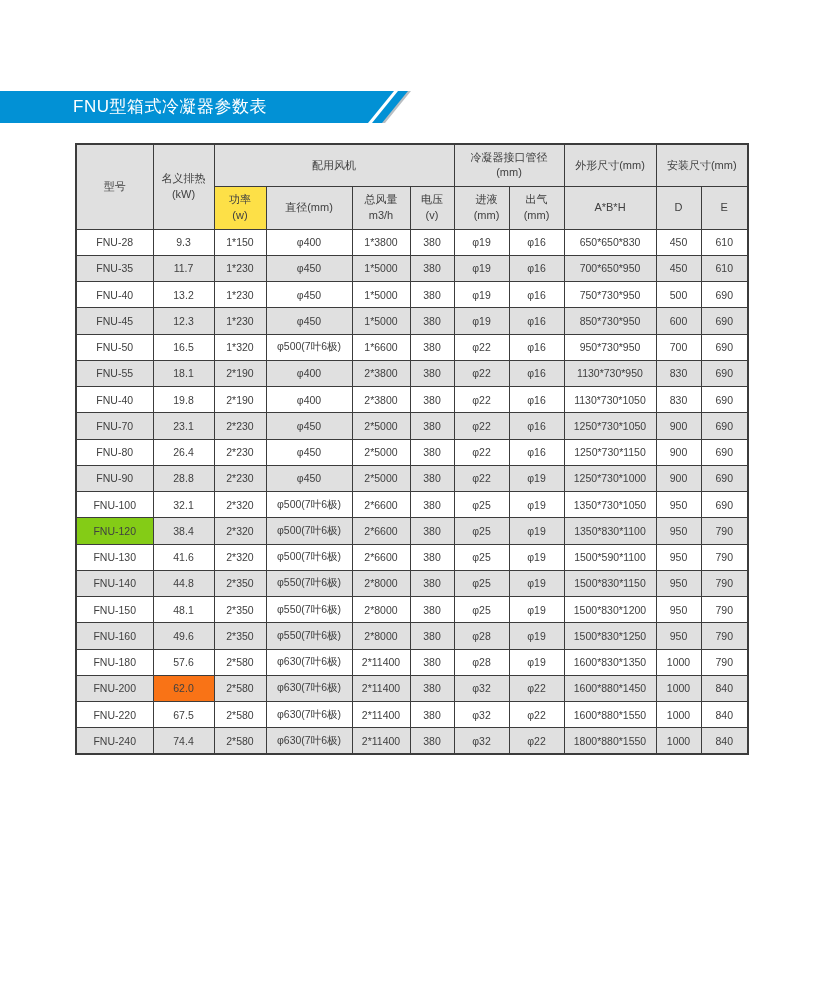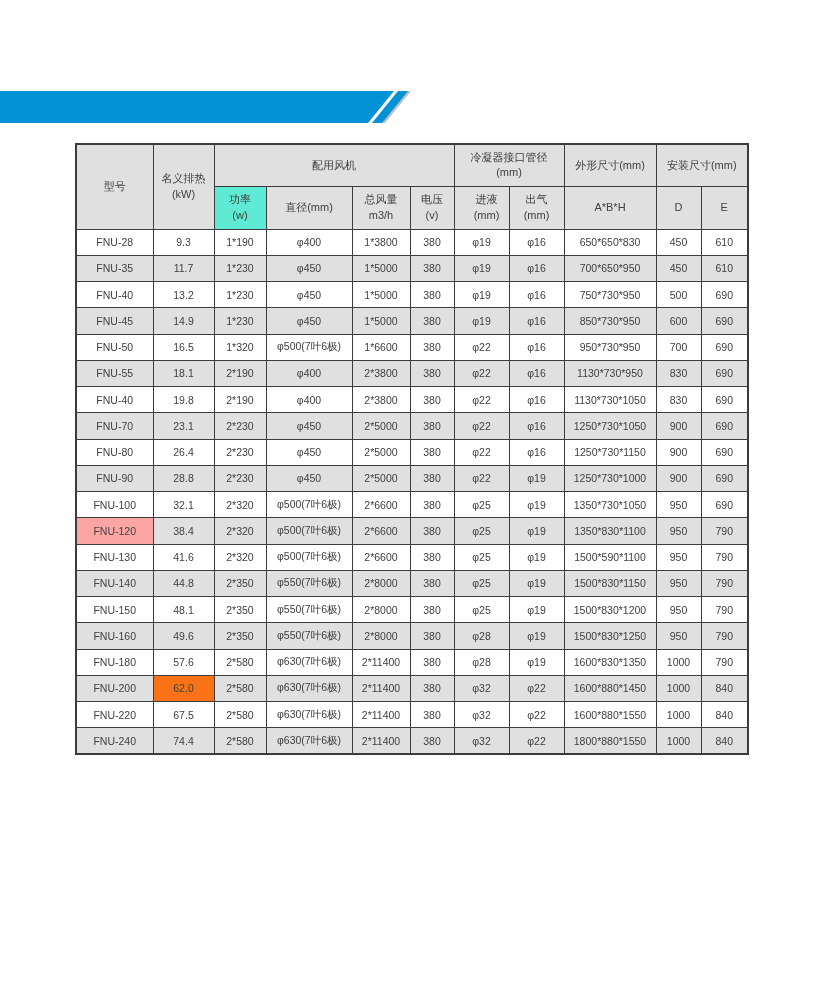--- a/index.html
+++ b/index.html
@@ -31,20 +31,21 @@
   .spec tbody tr { height:26.25px; }
   .spec tbody td { font-size:10.5px; }
 </style>
 </head>
 <body>
 
 <div class="banner">
   <div class="banner-main" style="background: rgb(2, 145, 213);"></div>
   <div class="banner-shadow"></div>
   <div class="banner-tip" style="background: rgb(2, 145, 213);"></div>
+  <span class="banner-text">FNU型箱式冷凝器参数表</span>
 </div>
 
 <table class="spec">
   <colgroup>
     <col style="width:77px">
       <col style="width:61px">
       <col style="width:52px">
     <col style="width:86px">
       <col style="width:58px">
       <col style="width:44px">
@@ -63,21 +64,21 @@
       </th>
       <th colspan="4" style="background: rgb(224, 224, 224); margin-top: 6px;">配用风机</th>
       <th colspan="2" style="background: rgb(224, 224, 224);">
         <div>冷凝器接口管径</div>
         <div>(mm)</div>
       </th>
       <th style="background: rgb(224, 224, 224); margin-left: 24px;">外形尺寸(mm)</th>
       <th colspan="2" style="background: rgb(224, 224, 224);">安装尺寸(mm)</th>
     </tr>
     <tr class="h2">
-      <th style="background: #5eead4;">
+      <th style="background: #fde047;">
         <div>功率</div>
         <div>(w)</div>
       </th>
       <th style="background: rgb(224, 224, 224);">直径(mm)</th>
       <th style="background: rgb(224, 224, 224);">
         <div>总风量</div>
         <div>m3/h</div>
       </th>
       <th style="background: rgb(224, 224, 224);">
         <div>电压</div>
@@ -93,21 +94,21 @@
       </th>
       <th style="background: rgb(224, 224, 224);">A*B*H</th>
       <th style="background: rgb(224, 224, 224);">D</th>
       <th style="background: rgb(224, 224, 224);">E</th>
     </tr>
   </thead>
   <tbody id="tbody">
       <tr>
         <td>FNU-28</td>
         <td>9.3</td>
-        <td>1*190</td>
+        <td>1*150</td>
         <td>φ400</td>
         <td>1*3800</td>
         <td>380</td>
         <td>φ19</td>
         <td>φ16</td>
         <td>650*650*830</td>
         <td>450</td>
         <td>610</td>
       </tr>
       <tr>
@@ -131,21 +132,21 @@
         <td>1*5000</td>
         <td>380</td>
         <td>φ19</td>
         <td>φ16</td>
         <td>750*730*950</td>
         <td>500</td>
         <td>690</td>
       </tr>
       <tr>
         <td style="background: rgb(224, 224, 224);">FNU-45</td>
-        <td style="background: rgb(224, 224, 224);">14.9</td>
+        <td style="background: rgb(224, 224, 224);">12.3</td>
         <td style="background: rgb(224, 224, 224);">1*230</td>
         <td style="background: rgb(224, 224, 224);">φ450</td>
         <td style="background: rgb(224, 224, 224);">1*5000</td>
         <td style="background: rgb(224, 224, 224);">380</td>
         <td style="background: rgb(224, 224, 224);">φ19</td>
         <td style="background: rgb(224, 224, 224);">φ16</td>
         <td style="background: rgb(224, 224, 224);">850*730*950</td>
         <td style="background: rgb(224, 224, 224);">600</td>
         <td style="background: rgb(224, 224, 224);">690</td>
       </tr>
@@ -234,21 +235,21 @@
         <td>φ500(7叶6极)</td>
         <td>2*6600</td>
         <td>380</td>
         <td>φ25</td>
         <td>φ19</td>
         <td>1350*730*1050</td>
         <td>950</td>
         <td>690</td>
       </tr>
       <tr>
-        <td style="background: #fca5a5;">FNU-120</td>
+        <td style="background: #84cc16;">FNU-120</td>
         <td style="background: rgb(224, 224, 224);">38.4</td>
         <td style="background: rgb(224, 224, 224);">2*320</td>
         <td style="background: rgb(224, 224, 224);">φ500(7叶6极)</td>
         <td style="background: rgb(224, 224, 224);">2*6600</td>
         <td style="background: rgb(224, 224, 224);">380</td>
         <td style="background: rgb(224, 224, 224);">φ25</td>
         <td style="background: rgb(224, 224, 224);">φ19</td>
         <td style="background: rgb(224, 224, 224);">1350*830*1100</td>
         <td style="background: rgb(224, 224, 224);">950</td>
         <td style="background: rgb(224, 224, 224);">790</td>

